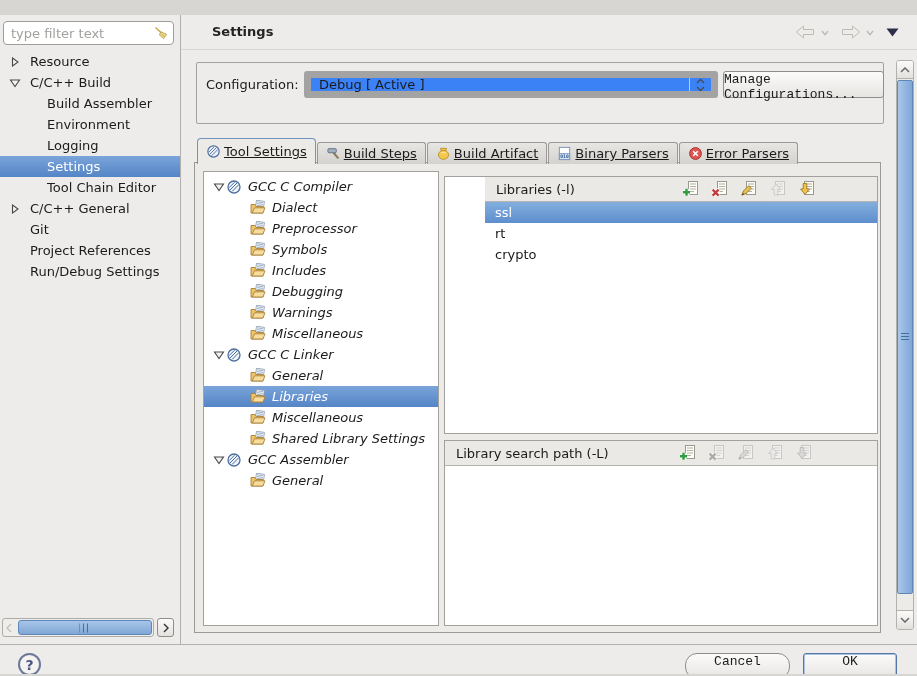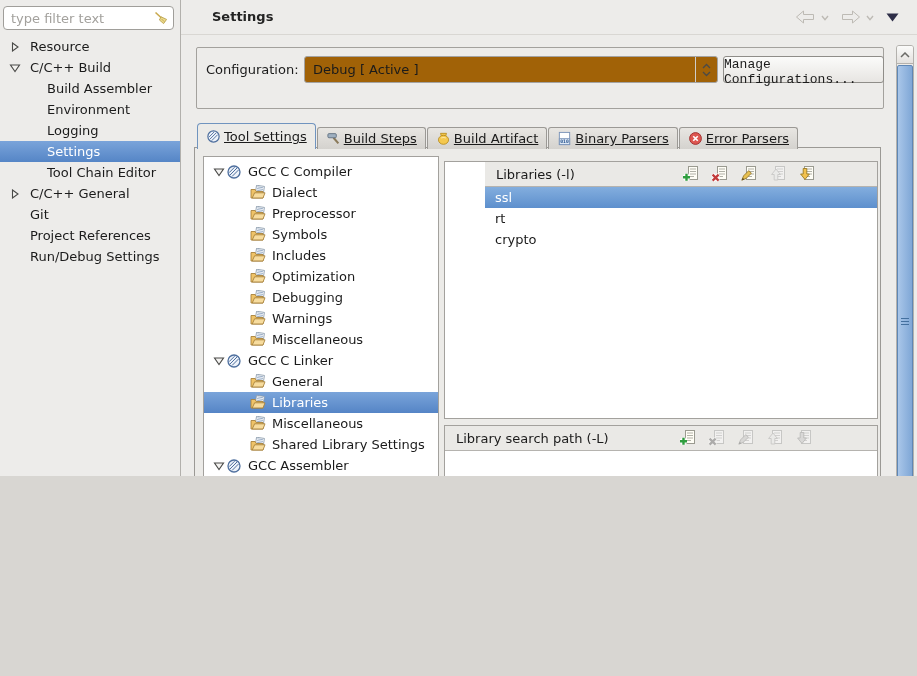--- a/index.html
+++ b/index.html
@@ -1,20 +1,20 @@
 <!DOCTYPE html>
 <html><head>
 <meta charset="utf-8">
 <style>
   html,body{margin:0;padding:0;background:#d8d6d2;}
   *{box-sizing:border-box;}
   .stage{
-    position:relative;width:917px;height:476px;background:#edecea;
+    position:relative;width:917px;height:659px;background:#edecea;
     font-family:"DejaVu Sans","Liberation Sans",sans-serif;font-size:13px;color:#1b1b1b;
-    overflow:hidden;margin:0 auto;
+    overflow:hidden;margin:15px auto;
   }
   .abs{position:absolute;}
 
   
   .sidebar{left:0;top:0;width:180px;height:629px;}
   .side-sep{left:180px;top:0;width:1px;height:629px;background:#b2b0ac;}
   .filter-box{left:3px;top:6px;width:171px;height:24px;background:#fff;border:1px solid #a09e9a;border-radius:4px;display:flex;align-items:center;}
   .filter-box input{flex:1;border:none;outline:none;background:transparent;font:13px "DejaVu Sans","Liberation Sans",sans-serif;padding:0 4px 0 7px;color:#1b1b1b;min-width:0;}
   .filter-box input::placeholder{color:#a3a19d;}
   .filter-broom{width:16px;height:16px;margin-right:4px;flex:0 0 auto;}
@@ -36,38 +36,38 @@
   .hdr-line{left:181px;top:34px;width:736px;height:1px;background:#d9d7d3;}
   .nav-prev{left:795px;top:10px;width:20px;height:14px;}
   .nav-chev1{left:821px;top:15px;width:8px;height:6px;}
   .nav-next{left:841px;top:10px;width:20px;height:14px;}
   .nav-chev2{left:866px;top:15px;width:8px;height:6px;}
   .nav-menu{left:886px;top:13px;width:13px;height:9px;}
 
   
   .cfg-box{left:196px;top:47px;width:688px;height:62px;border:1px solid #a3a19d;border-radius:2px;}
   .cfg-label{left:206px;top:62px;}
-  .combo{left:304px;top:56px;width:414px;height:27px;background:#a16207;border:1px solid #a3a3a3;border-radius:3px;display:flex;align-items:center;}
+  .combo{left:304px;top:56px;width:414px;height:27px;background:#3b82f6;border:7px solid #a3a3a3;border-radius:3px;display:flex;align-items:center;}
   .combo-text{flex:1;padding-left:8px;white-space:nowrap;overflow:hidden;}
   .combo-spin{width:22px;height:100%;border-left:1px solid #cfcdc9;display:flex;align-items:center;justify-content:center;flex:0 0 auto;}
   .btn{border:1px solid #8f8d89;border-radius:3px;background:linear-gradient(#fbfbfa,#e7e5e2);display:flex;align-items:flex-start;justify-content:center;color:#1b1b1b;cursor:default;font-family:Liberation Mono, monospace;}
   .manage-btn{left:723px;top:56px;width:161px;height:27px;}
 
   
   .tabs{left:197px;top:123px;height:26px;display:flex;align-items:flex-end;z-index:3;text-decoration:underline;}
   .tab{display:flex;align-items:center;gap:3px;padding:0 8px;height:22px;background:linear-gradient(#e8e6e2,#d4d2ce);border:1px solid #9b9995;border-bottom:none;border-radius:3px 3px 0 0;margin-right:1px;white-space:nowrap;}
   .tab.active{height:26px;background:#ecebe8;border:1px solid #7094bf;border-bottom:none;border-radius:4px 4px 0 0;position:relative;}
   .tab.active:after{content:"";position:absolute;left:0;right:0;bottom:-1px;height:2px;background:#ecebe8;}
   .tab svg{width:15px;height:15px;flex:0 0 auto;}
 
   
   .content-box{left:194px;top:147px;width:687px;height:471px;border:1px solid #9b9995;background:#ecebe8;z-index:1;}
   .tree-panel{position:absolute;left:8px;top:8px;width:236px;height:455px;background:#fff;border:1px solid #a3a19d;overflow:hidden;}
   .tree-rows{position:absolute;left:0;top:4px;width:100%;}
-  .trow{display:flex;align-items:center;height:21px;white-space:nowrap;cursor:default;}
+  .trow{display:flex;align-items:center;height:21px;white-space:nowrap;cursor:default;font-style:italic;}
   .trow.d0{padding-left:8px;}
   .trow.d1{padding-left:46px;}
   .trow .exp{width:14px;height:10px;flex:0 0 auto;margin-right:0;}
   .trow svg.ni{width:16px;height:16px;flex:0 0 auto;margin-right:6px;}
   .trow.sel{background:linear-gradient(#7aa4da,#5585c6);color:#fff;}
 
   .panel{position:absolute;background:#fff;border:1px solid #a3a19d;overflow:hidden;}
   .libs-panel{left:249px;top:13px;width:434px;height:258px;padding-left:40px;}
   .search-panel{left:249px;top:277px;width:434px;height:186px;}
   .panel-hdr{position:relative;height:25px;background:#eae9e6;border-bottom:1px solid #b5b3af;display:flex;align-items:center;}
@@ -366,26 +366,20 @@
         <div class="trow d1">
             <svg class="ni">
               <use href="#ic-folder" xlink:href="#ic-folder"></use>
             </svg>
             <span>Includes</span>
           </div>
         <div class="trow d1">
             <svg class="ni">
               <use href="#ic-folder" xlink:href="#ic-folder"></use>
             </svg>
-            <span>Optimization</span>
-          </div>
-        <div class="trow d1">
-            <svg class="ni">
-              <use href="#ic-folder" xlink:href="#ic-folder"></use>
-            </svg>
             <span>Debugging</span>
           </div>
         <div class="trow d1">
             <svg class="ni">
               <use href="#ic-folder" xlink:href="#ic-folder"></use>
             </svg>
             <span>Warnings</span>
           </div>
         <div class="trow d1">
             <svg class="ni">

